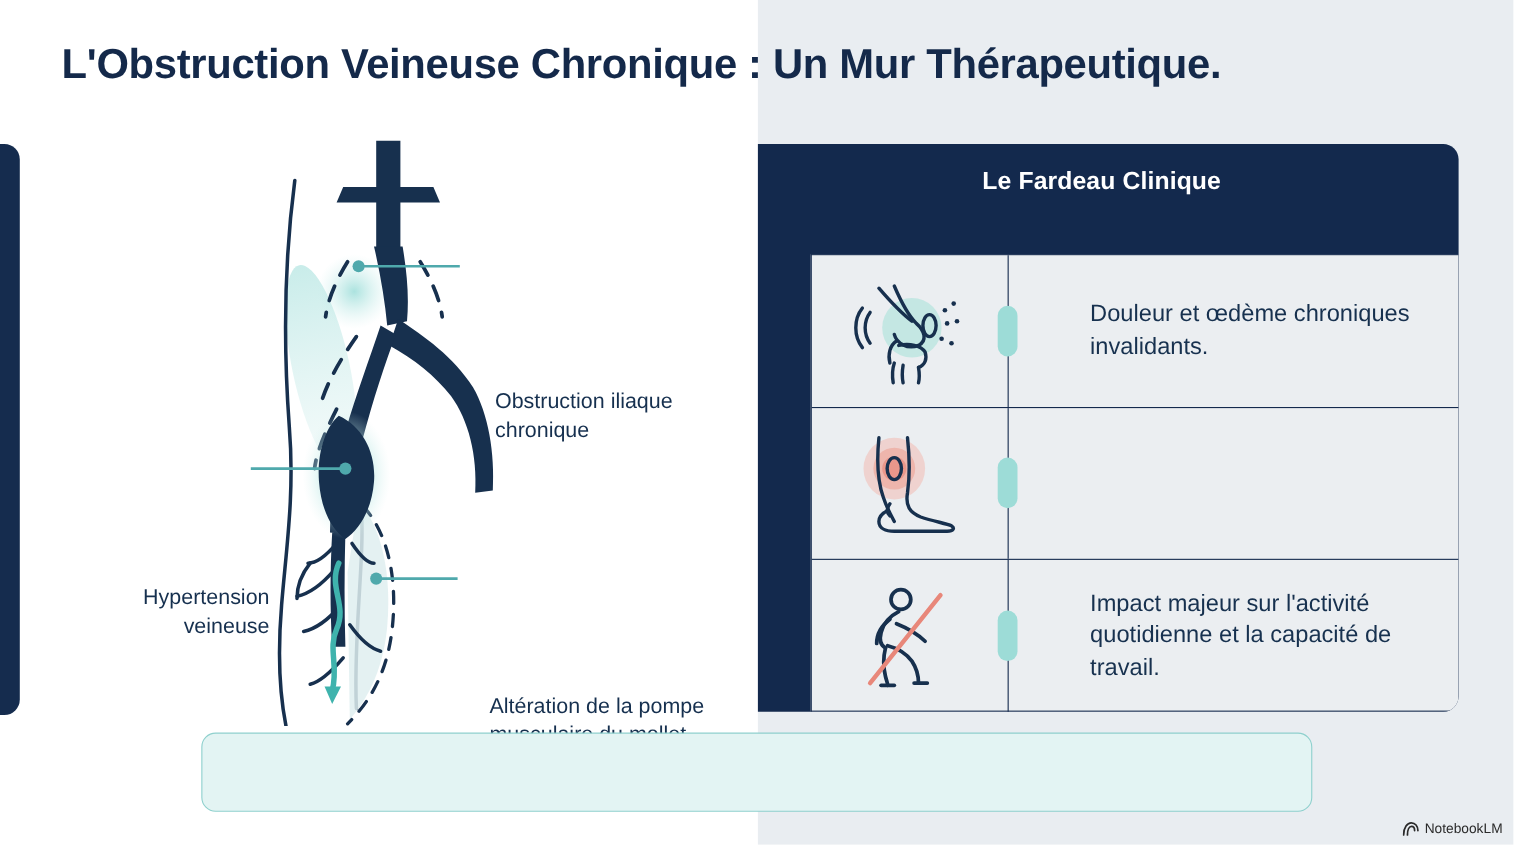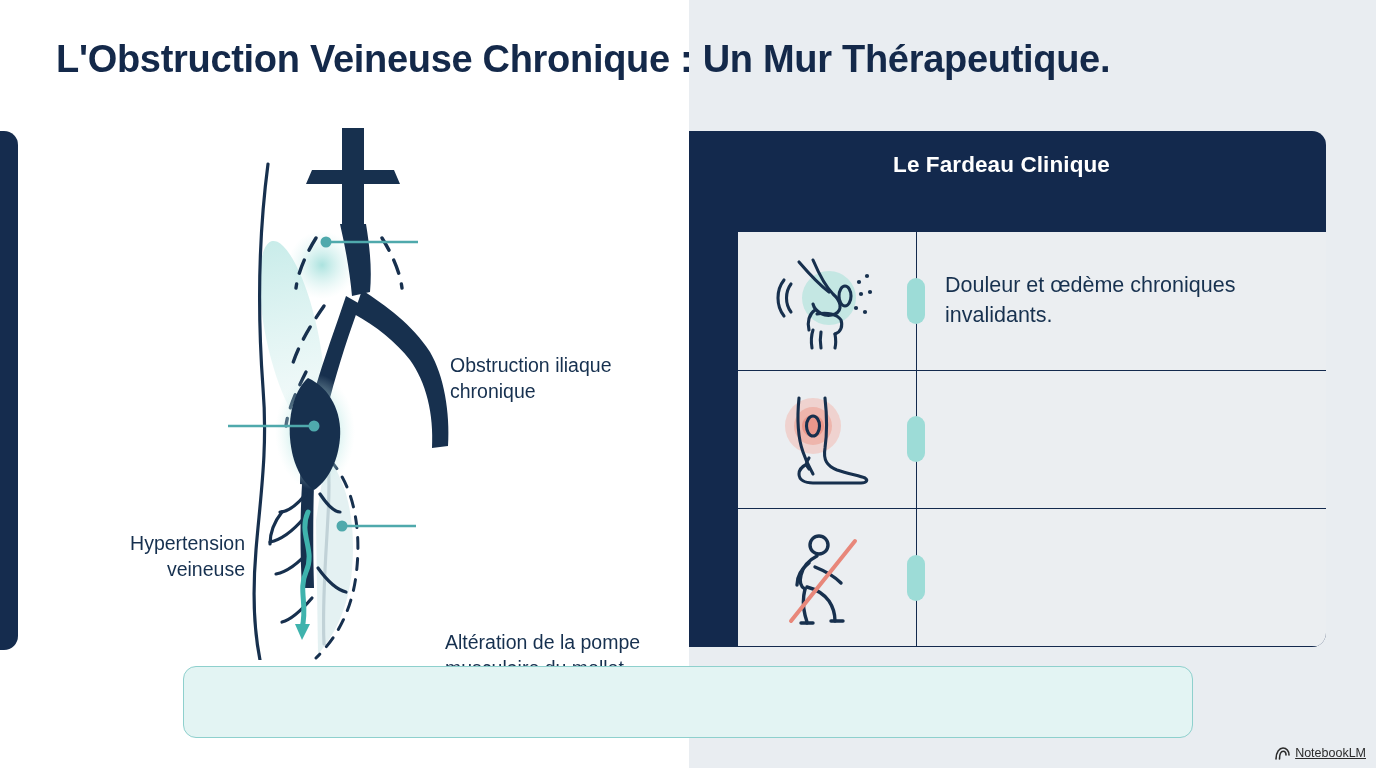--- a/index.html
+++ b/index.html
@@ -106,20 +106,21 @@
     border-right: none;
     background: #ebeef1;
   }
 
   .card-row {
     display: flex;
     align-items: stretch;
     height: 138.5px;
     border-bottom: 1.6px solid #13294d;
     position: relative;
+    gap: 46px;
   }
   .card-row:last-child { border-bottom: none; }
 
   .row-icon-cell {
     width: 179px;
     flex: 0 0 179px;
     display: flex;
     align-items: center;
     justify-content: center;
     border-right: 1.6px solid #13294d;
@@ -176,21 +177,20 @@
     position: absolute;
     right: 10px; bottom: 8px;
     display: flex;
     align-items: center;
     gap: 5px;
     z-index: 7;
   }
   .watermark-text {
     font-size: 12.5px;
     color: #2b2b2b;
-    text-decoration: underline;
   }
 </style>
 </head>
 <body>
 
 <div class="bg-left"></div>
 <div class="bg-right"></div>
 
 <div class="accent-bar"></div>
 
@@ -367,20 +367,23 @@
 
             <path d="M32 60 C 30 68, 30 78, 32 86 C 33 90, 34 92, 34 94"></path>
 
             <path d="M28 94 L 40 94"></path>
             <path d="M58 92 L 70 92"></path>
           </g>
           <line x1="18" y1="92" x2="82" y2="12" stroke="#e8877a" stroke-width="4" stroke-linecap="round"></line>
         </svg>
         <div class="row-pill"></div>
       </div>
+      <div class="row-text-cell">
+        <div class="row-text">Impact majeur sur l'activité quotidienne et la capacité de travail.</div>
+      </div>
     </div>
 
   </div>
 </div>
 
 <div class="banner">
   <div class="banner-text">
     <br>
   </div>
 </div>

